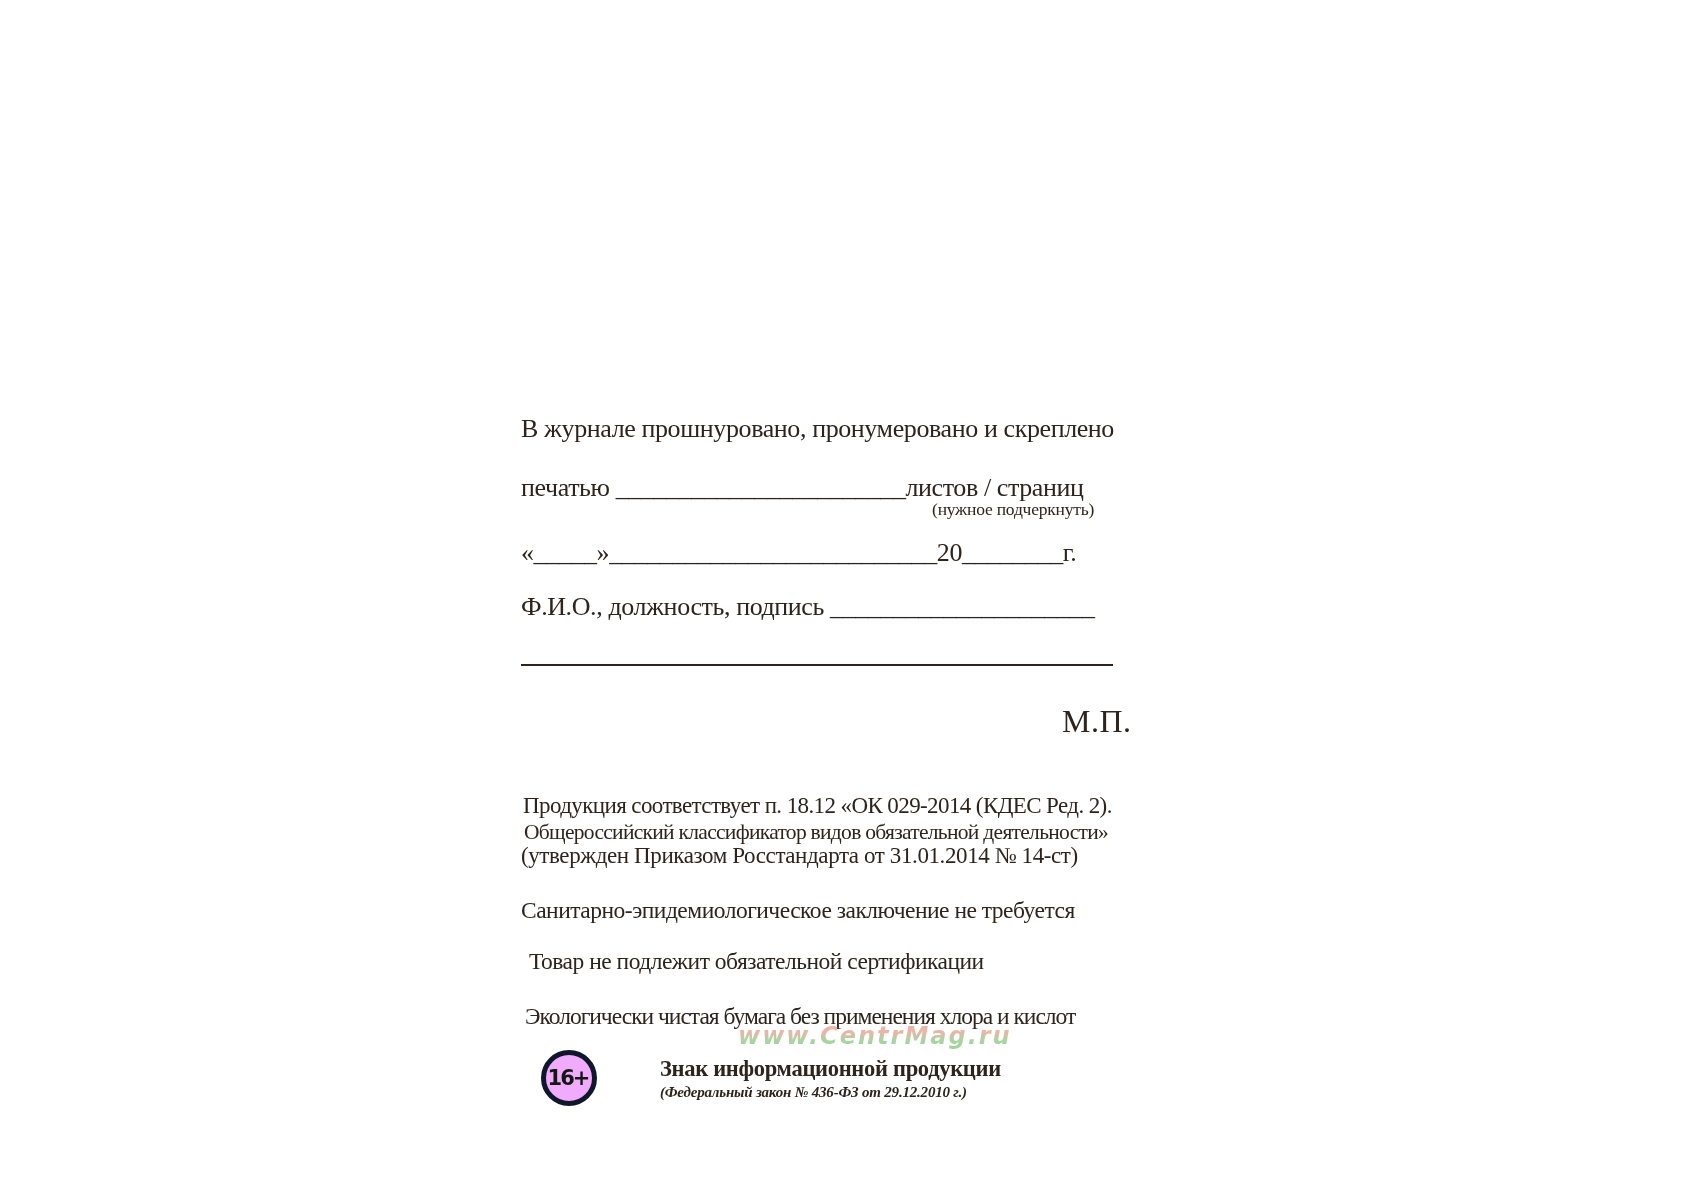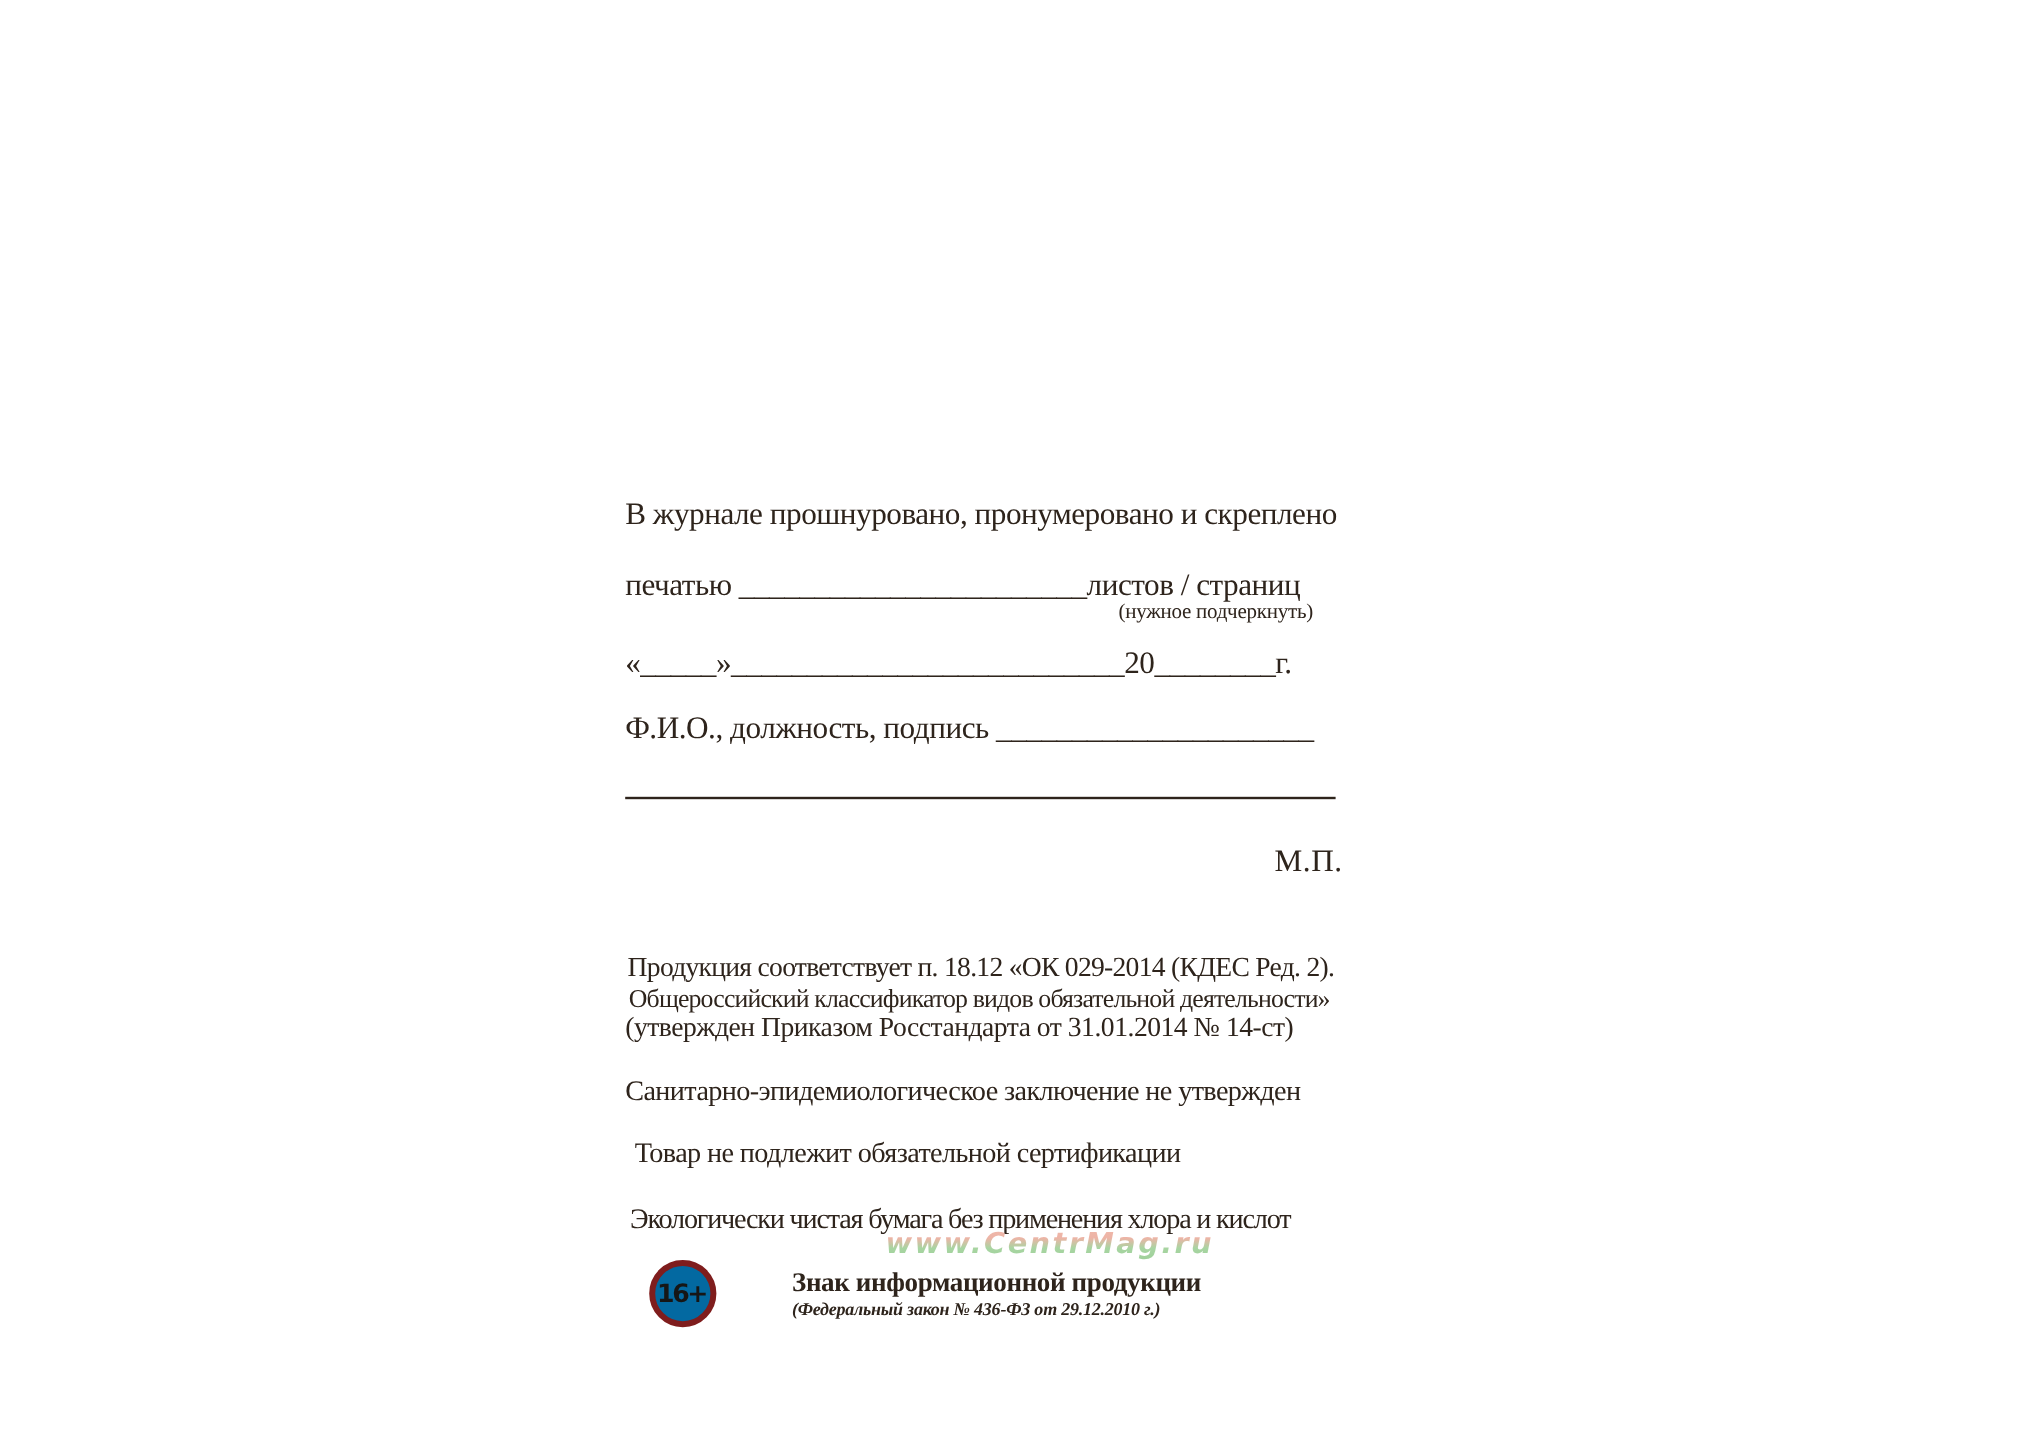--- a/index.html
+++ b/index.html
@@ -13,36 +13,36 @@
   }
   .ln{position:absolute;white-space:pre;line-height:1.15;}
   .fs-l{font-size:26px;letter-spacing:-0.4px;}
   .hint{font-size:17.5px;letter-spacing:-0.2px;text-align:center;}
   .p1{font-size:23px;letter-spacing:-0.6px;}
   .p2{font-size:21.5px;letter-spacing:-0.7px;}
   .p3{font-size:23px;letter-spacing:-0.4px;}
   .body-line{font-size:23.5px;letter-spacing:-0.5px;}
   .eco{letter-spacing:-1px;text-align:center;}
   .rule{position:absolute;height:0;border-top:2px solid #2e241c;}
-  .stamp{font-size:26px;letter-spacing:0.5px;}
+  .stamp{font-size:32px;letter-spacing:0.5px;}
   .watermark{
     position:absolute;
     font-family:"DejaVu Sans","Liberation Sans",sans-serif;
     font-weight:bold;font-size:24px;letter-spacing:2px;
     color:#b9d8a9;
     background:linear-gradient(180deg,#f0b9ab 0%,#edb4a6 35%,#a8d5a2 65%,#9fd09a 100%);
     -webkit-background-clip:text;background-clip:text;font-style:italic;
     -webkit-text-fill-color:transparent;
   }
   .age-badge{
     position:absolute;left:541px;top:1050px;
     width:46px;height:46px;
-    border:5px solid #7f1d1d;border-radius:50%;
+    border:5px solid #0f172a;border-radius:50%;
     display:flex;align-items:center;justify-content:center;
-    background:#0369a1;
+    background:#f0abfc;
   }
   .age-badge span{
     font-family:"DejaVu Sans","Liberation Sans",sans-serif;
     font-weight:bold;font-size:21px;letter-spacing:-2px;color:#161616;
     transform:translateX(-1px);
   }
   .znak{font-size:22.5px;font-weight:bold;letter-spacing:-0.3px;}
   .law{font-size:15px;font-weight:bold;font-style:italic;letter-spacing:-0.2px;}
 </style>
 </head>
@@ -63,21 +63,21 @@
   <div class="rule" style="left:521px;top:664px;width:592px"></div>
 
   <div class="ln stamp" style="left:1062px;top:703px">М.П.</div>
 
   <div class="ln p1" style="left:523px;top:793px">Продукция соответствует п. 18.12 «ОК 029-2014 (КДЕС Ред. 2).</div>
 
   <div class="ln p2" style="left:524px;top:820px">Общероссийский классификатор видов обязательной деятельности»</div>
 
   <div class="ln p3" style="left:521px;top:843px">(утвержден Приказом Росстандарта от 31.01.2014 № 14-ст)</div>
 
-  <div class="ln body-line" style="left:521px;top:897px">Санитарно-эпидемиологическое заключение не утвержден</div>
+  <div class="ln body-line" style="left:521px;top:897px">Санитарно-эпидемиологическое заключение не требуется</div>
 
   <div class="ln body-line" style="left:529px;top:948px">Товар не подлежит обязательной сертификации</div>
 
   <div class="ln body-line eco" style="left:525px;top:1003px">Экологически чистая бумага без применения хлора и кислот</div>
 
   <div class="watermark" style="left:738px;top:1022px">www.CentrMag.ru</div>
 
   <div class="age-badge">
     <span>16+</span>
   </div>

